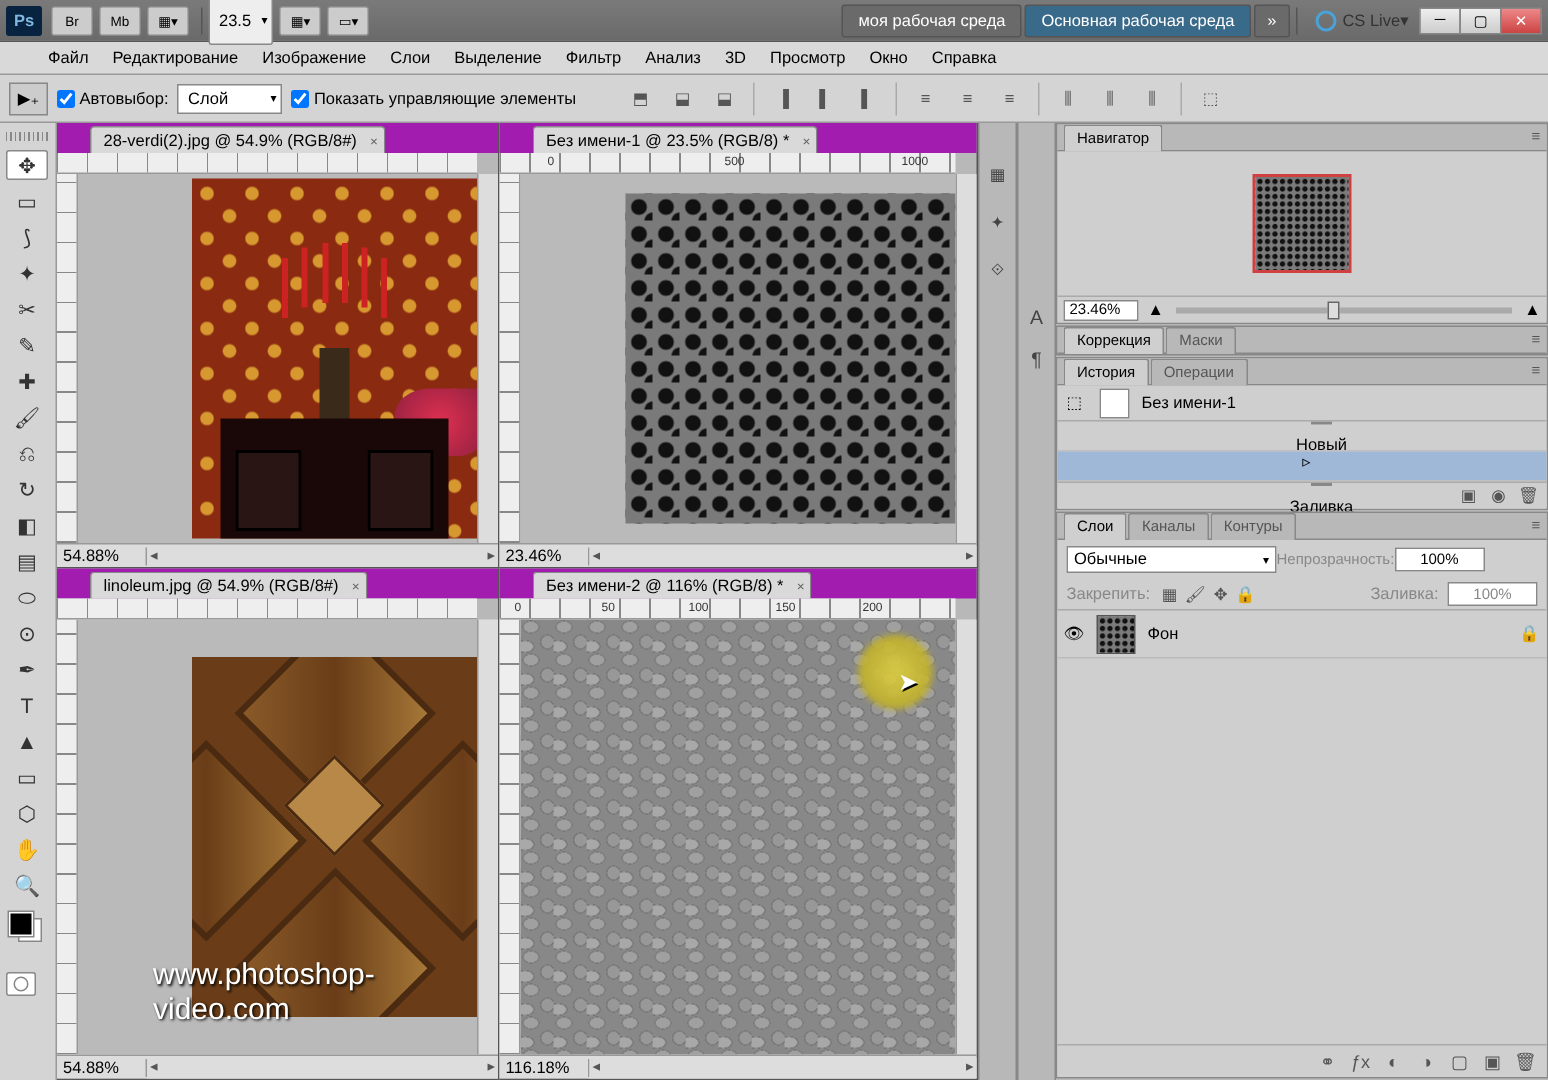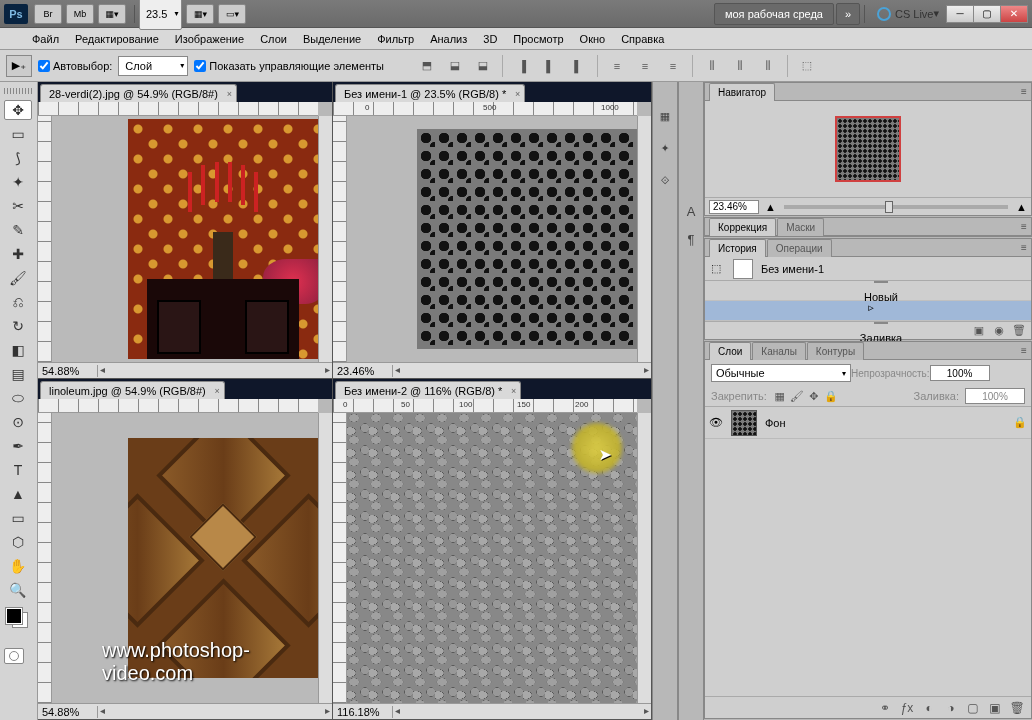--- a/index.html
+++ b/index.html
@@ -46,21 +46,21 @@
 .tool { width: 28px; height: 20px; display: flex; align-items: center; justify-content: center; color: #333; font-size: 14px; border: 1px solid transparent; border-radius: 2px; position: relative; }
 .tool.active { background: #fff; border-color: #888; }
 .swatch-fg { width: 16px; height: 16px; background: #000; border: 1px solid #fff; outline: 1px solid #888; position: relative; margin: 4px 0 0 2px; }
 .swatch-bg { width: 16px; height: 16px; background: #fff; border: 1px solid #888; position: absolute; top: 8px; left: 8px; }
 .qmask { width: 20px; height: 16px; background: #fff; border: 1px solid #888; margin-top: 14px; border-radius: 2px; position: relative; }
 .qmask:before { content:""; position:absolute; inset: 2px 4px; border: 1px solid #888; border-radius: 50%; }
 
 
 .canvas-area { flex: 1; display: grid; grid-template-columns: 1fr 1fr; grid-template-rows: 1fr 1fr; background: #6a6a6a; }
 .docwin { background: #b8b8b8; border-right: 1px solid #555; border-bottom: 1px solid #555; display: flex; flex-direction: column; position: relative; }
-.doc-tabs { height: 20px; background: #0f172a; display: flex; align-items: flex-end; padding-left: 2px; }
+.doc-tabs { height: 20px; background: #a21caf; display: flex; align-items: flex-end; padding-left: 22px; }
 .doc-tab { height: 18px; background: #d9d9d9; border: 1px solid #888; border-bottom: none; padding: 0 18px 0 8px; display: flex; align-items: center; font-size: 10px; border-radius: 3px 3px 0 0; position: relative; }
 .doc-tab .x { position: absolute; right: 4px; font-size: 9px; color: #666; }
 .doc-ruler-h { height: 14px; background: #eee; border-bottom: 1px solid #999; background-image: repeating-linear-gradient(90deg,#888 0,#888 1px,transparent 1px, transparent 20px); position: relative; margin-right: 14px; }
 .ruler-tick { position: absolute; top: 1px; font-size: 8px; color: #333; }
 .doc-body { flex: 1; display: flex; }
 .doc-ruler-v { width: 14px; background: #eee; border-right: 1px solid #999; background-image: repeating-linear-gradient(0deg,#888 0,#888 1px,transparent 1px, transparent 20px); }
 .doc-canvas { flex: 1; background: #bababa; position: relative; overflow: hidden; display: flex; align-items: center; justify-content: flex-end; }
 .doc-scroll-v { width: 14px; background: #ddd; border-left: 1px solid #999; }
 .doc-footer { height: 16px; background: #ddd; display: flex; align-items: center; border-top: 1px solid #999; }
 .zoom-readout { width: 60px; padding-left: 4px; font-size: 11px; border-right: 1px solid #999; }
@@ -155,20 +155,21 @@
   <div class="tb-icon">Mb</div>
   <div class="tb-icon">▦▾</div>
   <div class="tb-sep"></div>
   <div class="tb-dropdown">
       <span>23.5</span>
     </div>
   <div class="tb-icon">▦▾</div>
   <div class="tb-icon">▭▾</div>
   <div class="flex-spacer"></div>
   <div class="workspace-btn custom">моя рабочая среда</div>
+  <div class="workspace-btn default">Основная рабочая среда</div>
   <div class="ws-more">»</div>
   <div class="tb-sep"></div>
   <div class="cslive">
     <span class="cslive-icon"></span>
     <span>CS Live</span> ▾
   </div>
   <div class="winbtns">
     <div class="winbtn">─</div>
     <div class="winbtn">▢</div>
     <div class="winbtn close">✕</div>

